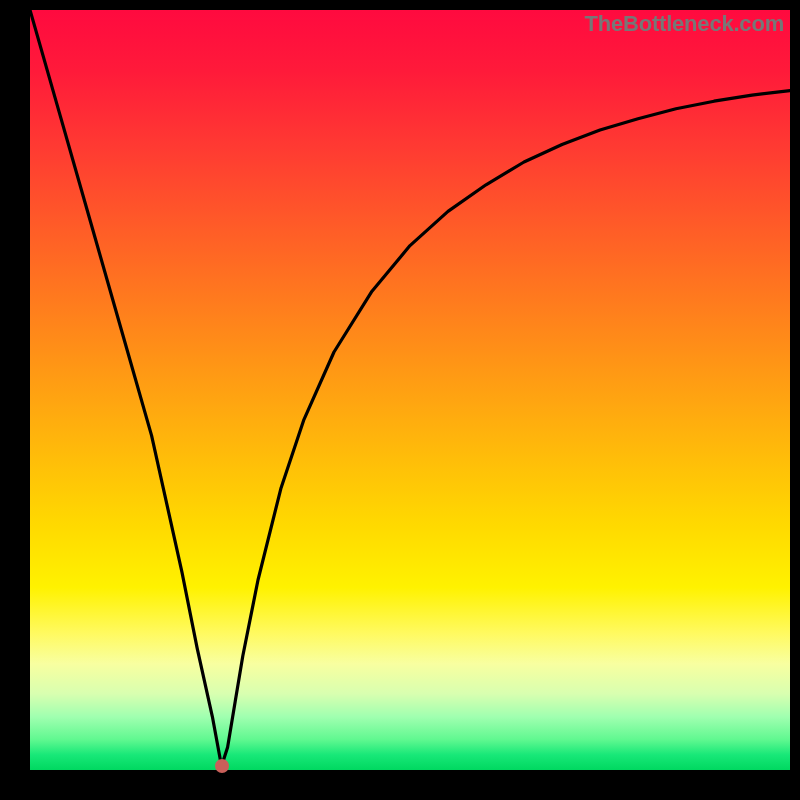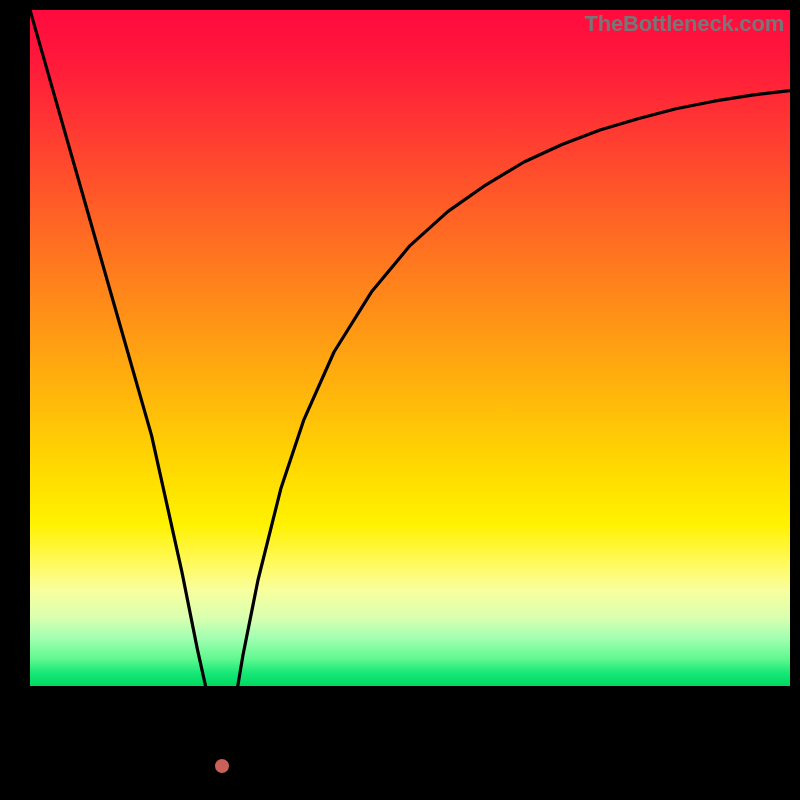--- a/index.html
+++ b/index.html
@@ -15,21 +15,21 @@
     position: relative;
     width: 800px;
     height: 800px;
     background: #000;
   }
   .plot {
     position: absolute;
     left: 30px;
     top: 10px;
     width: 760px;
-    height: 676px;
+    height: 760px;
     background: linear-gradient(to bottom,
       #ff0a3f 0%,
       #ff1a3a 8%,
       #ff3a32 18%,
       #ff5a28 28%,
       #ff7a1e 38%,
       #ff9a14 48%,
       #ffba0a 58%,
       #ffda00 68%,
       #fff200 76%,

